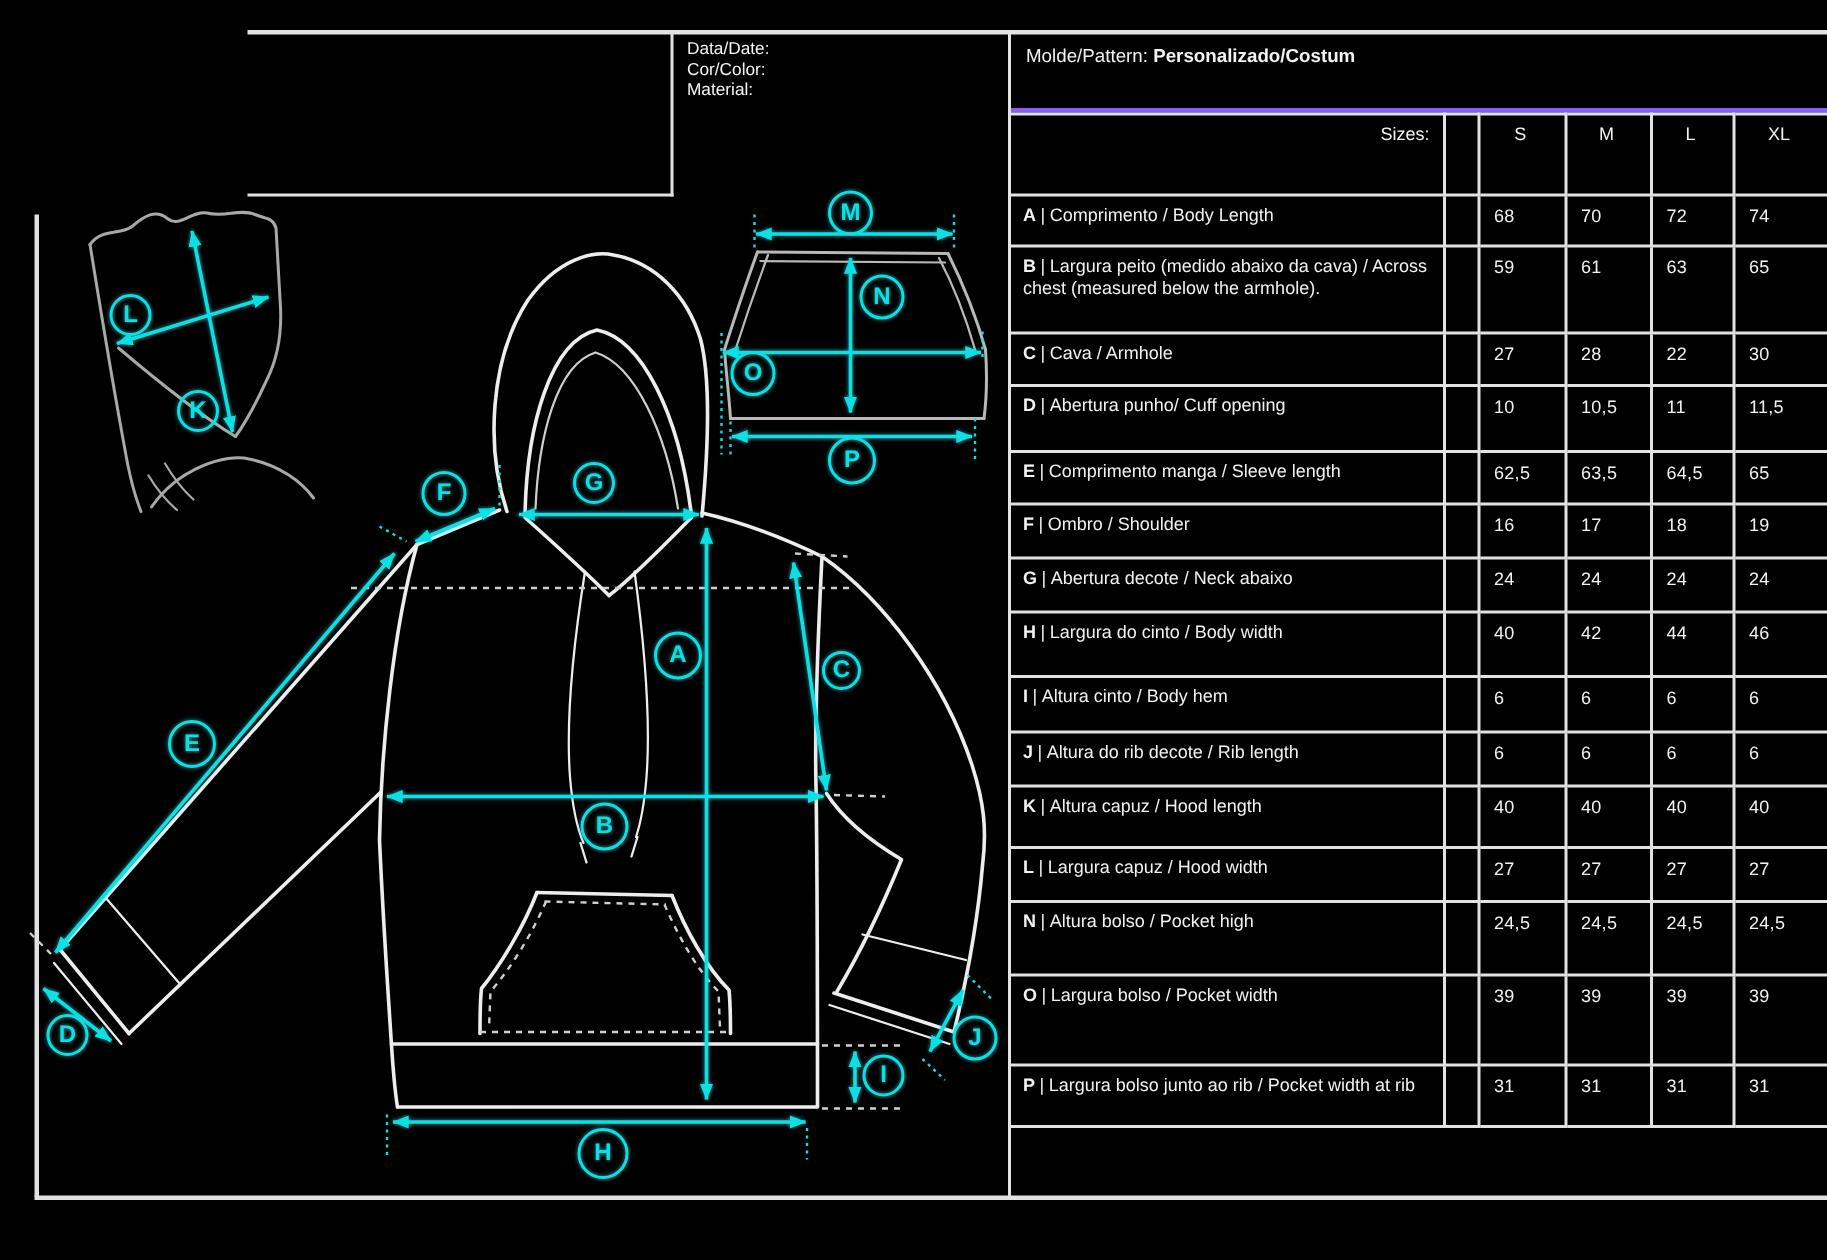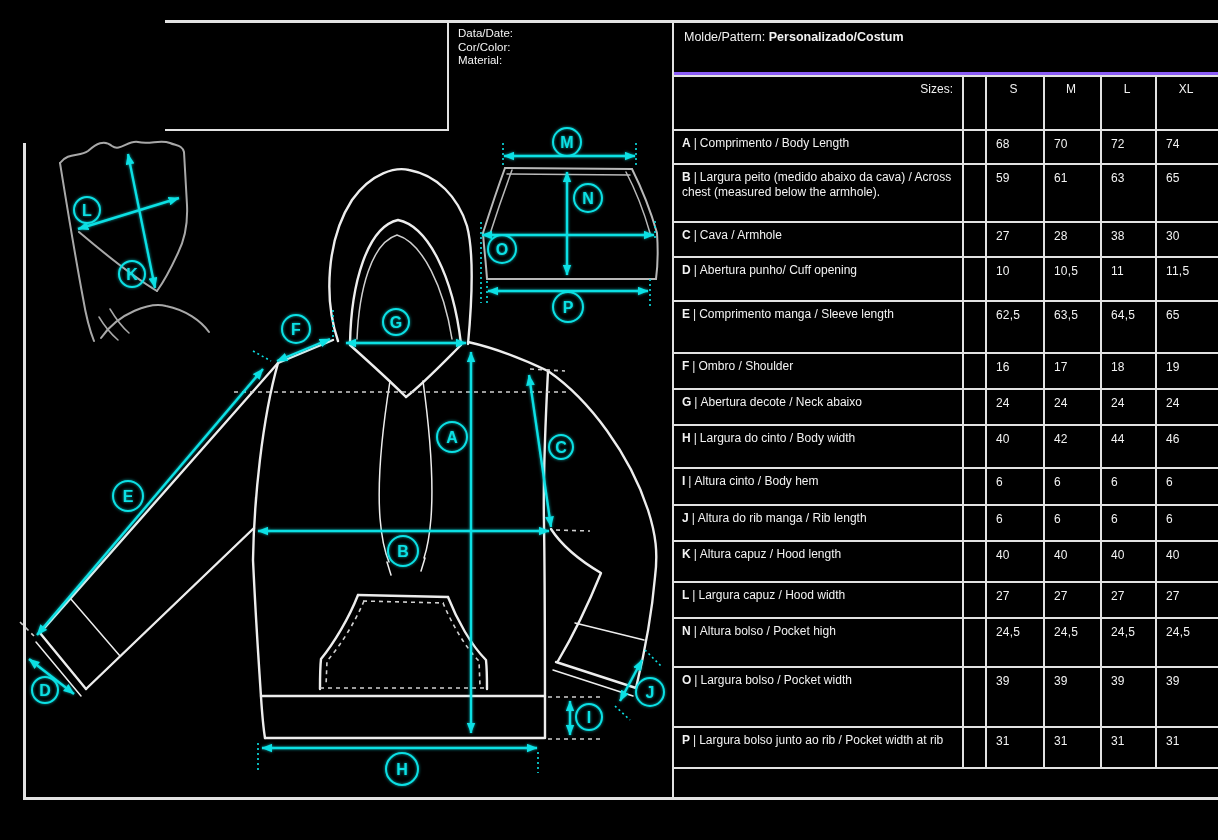--- a/index.html
+++ b/index.html
@@ -100,36 +100,36 @@
       <td class="val">65</td>
     </tr>
 
     <tr style="height: 35px;">
       <td>
         <span class="letter">C</span><span class="sep">|</span><span>Cava / Armhole</span>
       </td>
       <td class="gap"></td>
       <td class="val">27</td>
       <td class="val">28</td>
-      <td class="val">38</td>
+      <td class="val">22</td>
       <td class="val">30</td>
     </tr>
 
     <tr style="height: 44px;">
       <td>
         <span class="letter">D</span><span class="sep">|</span><span>Abertura punho/ Cuff opening</span>
       </td>
       <td class="gap"></td>
       <td class="val">10</td>
       <td class="val">10,5</td>
       <td class="val">11</td>
       <td class="val">11,5</td>
     </tr>
 
-    <tr style="height: 52px;">
+    <tr style="height: 35px;">
       <td>
         <span class="letter">E</span><span class="sep">|</span><span>Comprimento manga / Sleeve length</span>
       </td>
       <td class="gap"></td>
       <td class="val">62,5</td>
       <td class="val">63,5</td>
       <td class="val">64,5</td>
       <td class="val">65</td>
     </tr>
 
@@ -172,21 +172,21 @@
       </td>
       <td class="gap"></td>
       <td class="val">6</td>
       <td class="val">6</td>
       <td class="val">6</td>
       <td class="val">6</td>
     </tr>
 
     <tr style="height: 36px;">
       <td>
-        <span class="letter">J</span><span class="sep">|</span><span>Altura do rib manga / Rib length</span>
+        <span class="letter">J</span><span class="sep">|</span><span>Altura do rib decote / Rib length</span>
       </td>
       <td class="gap"></td>
       <td class="val">6</td>
       <td class="val">6</td>
       <td class="val">6</td>
       <td class="val">6</td>
     </tr>
 
     <tr style="height: 41px;">
       <td>

